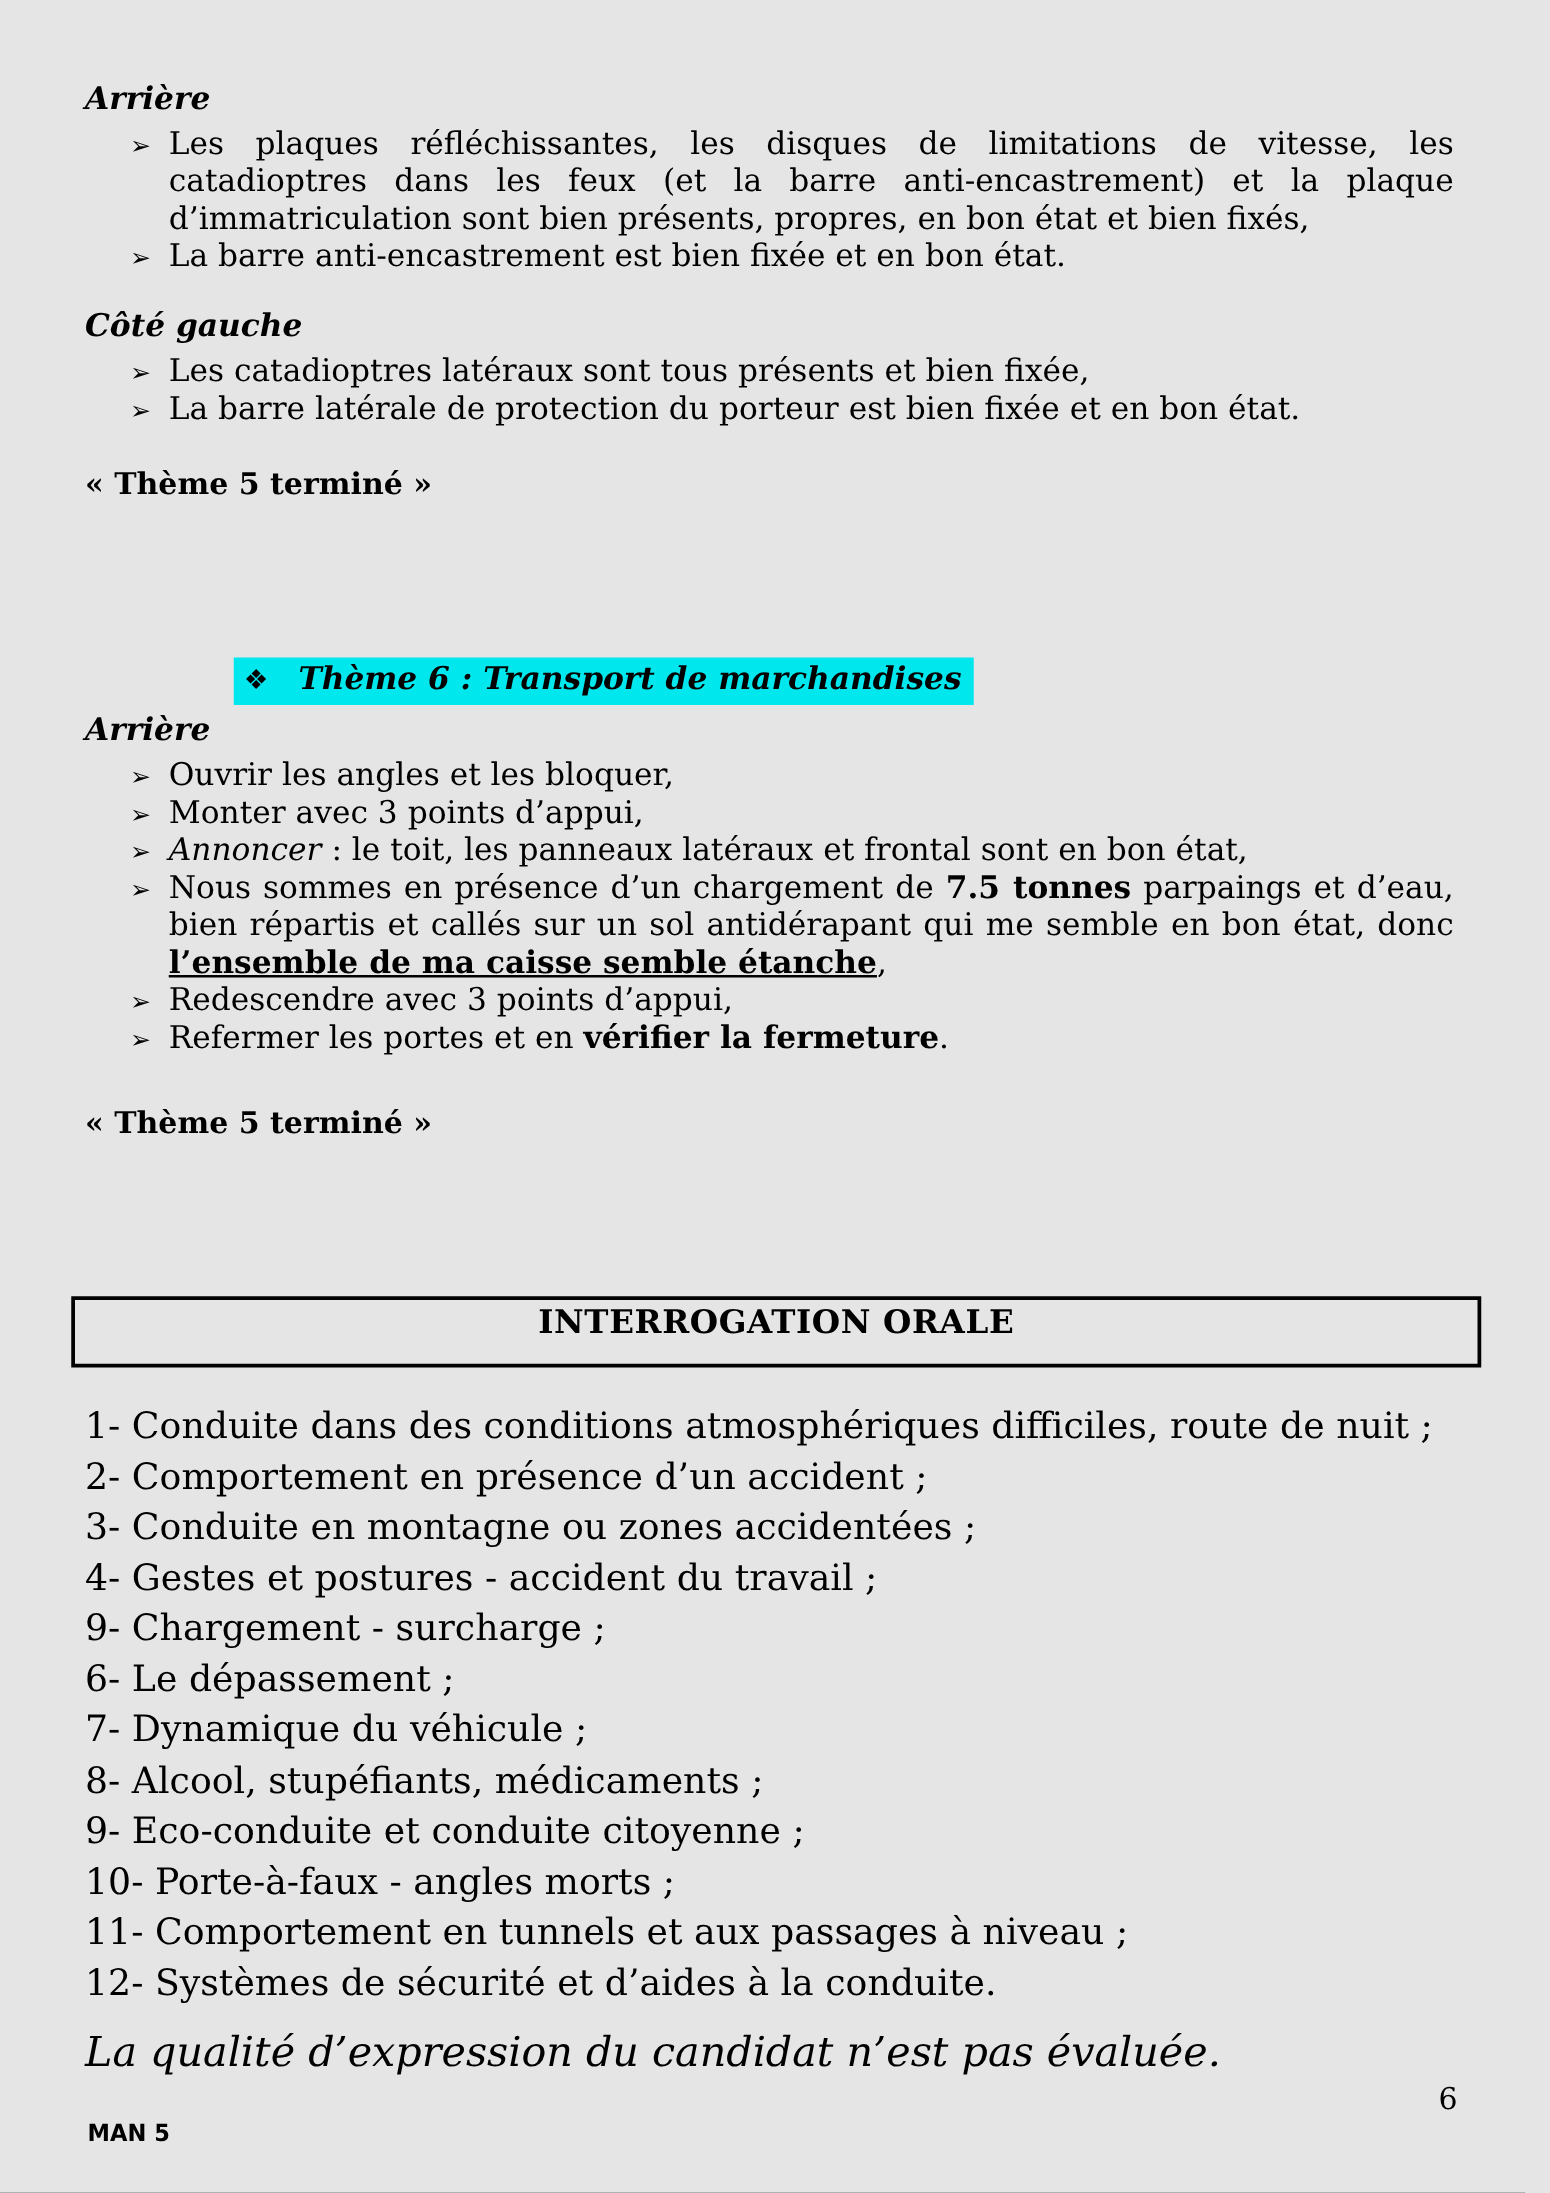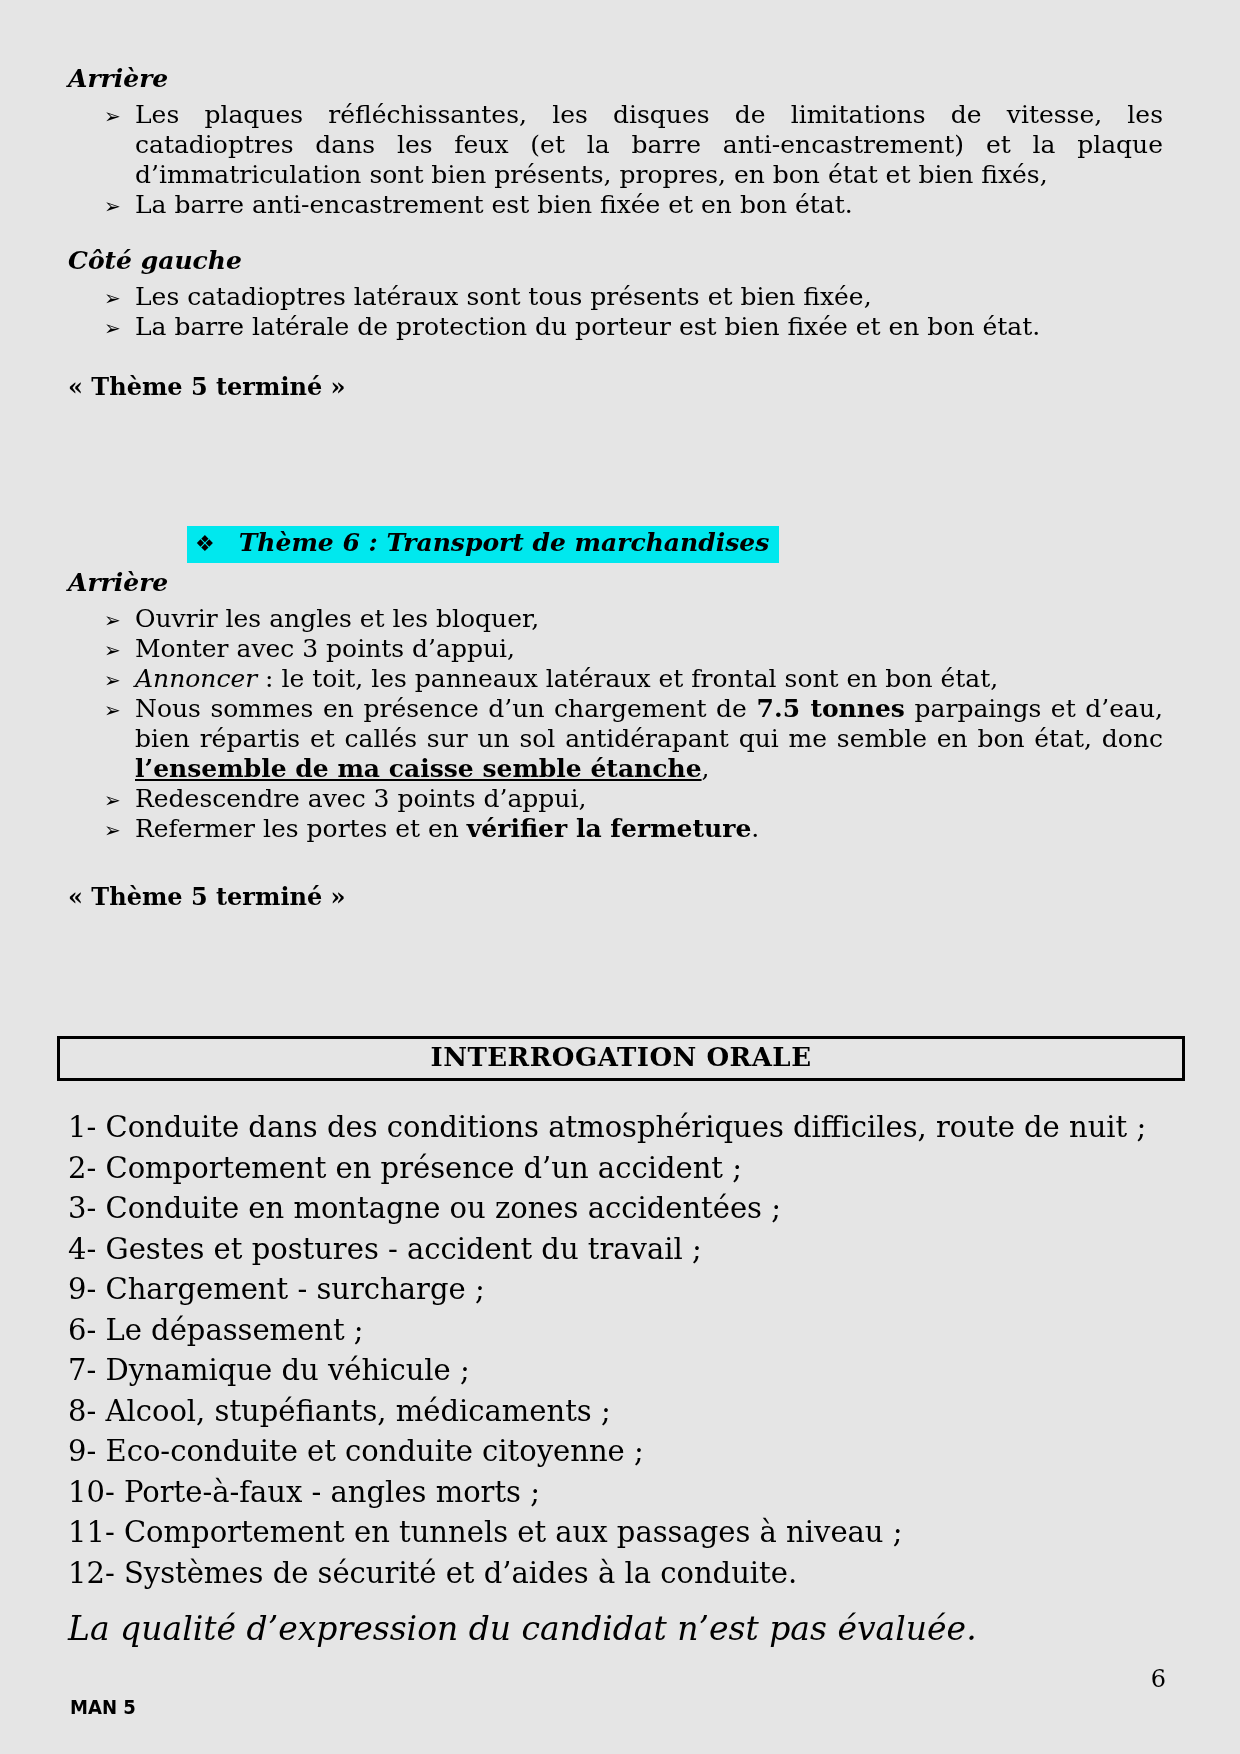--- a/index.html
+++ b/index.html
@@ -53,21 +53,21 @@
     font-family:"DejaVu Sans", sans-serif;
     font-size:22px;
     margin-right:24px;
   }
   .sub-h{margin-top:5px;}
 
   .oral-box{
     margin:124px -22px 0 -11px;
     border:3px solid #000000;
     text-align:center;
-    padding:2px 0 5px 0;
+    padding:2px 0 17px 0;
   }
   .oral-title{
     font-size:26px;font-weight:bold;
     letter-spacing:0.5px;
     line-height:32px;
   }
   .intro{
     margin-top:36px;
     font-size:25px;font-style:italic;line-height:30px;
   }

